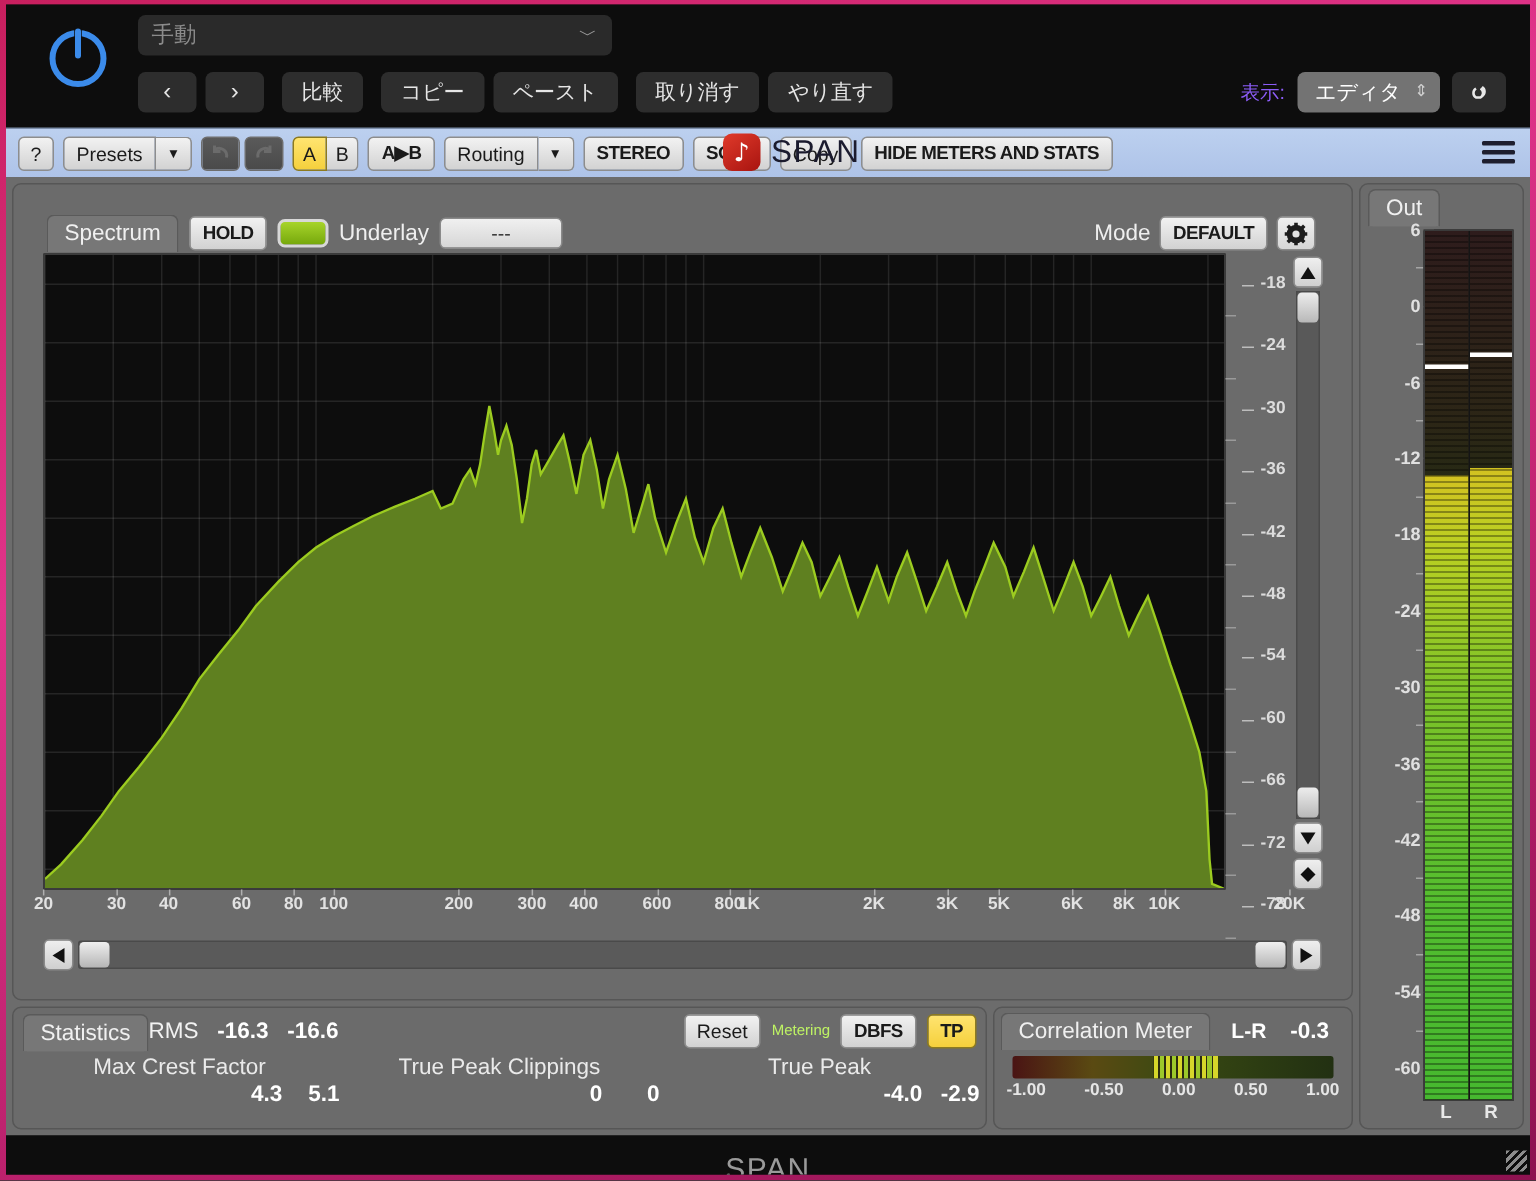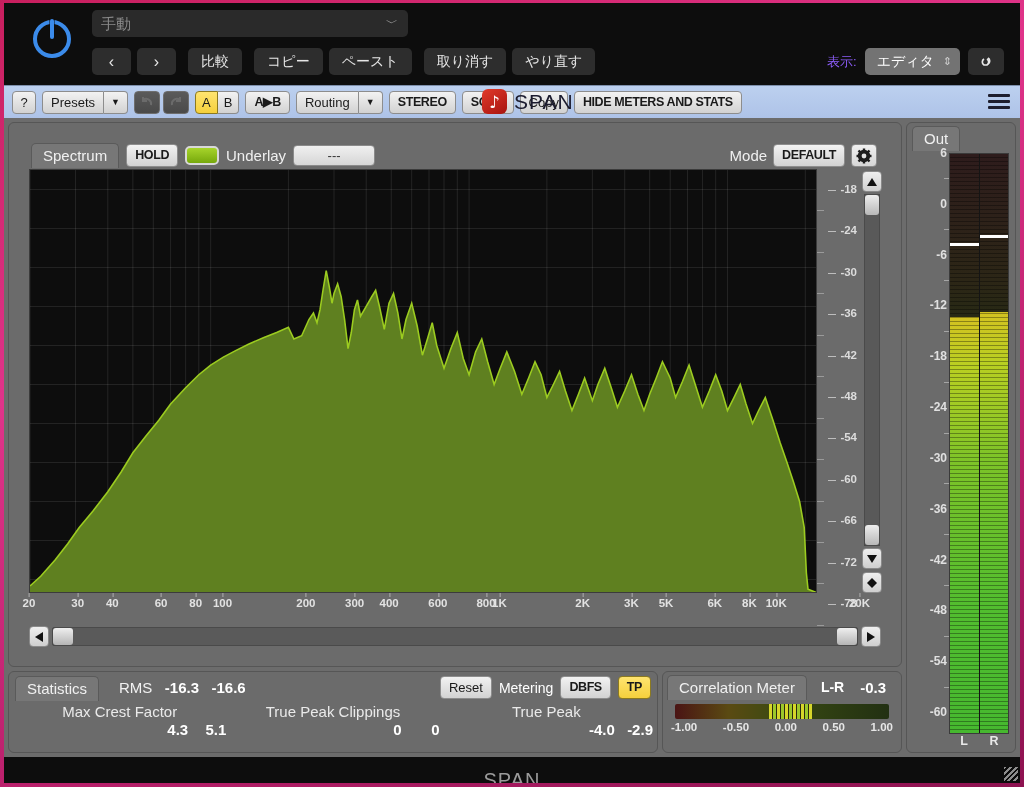--- a/index.html
+++ b/index.html
@@ -161,25 +161,25 @@
   .f-tick::before { content:""; position:absolute; left:50%; top:-4px; width:1px; height:4px; background:#b0b0b0; }
 
   .hscroll-row { height: 24px; display: flex; align-items: center; padding: 0 4px 3px 4px; gap: 3px; }
   .htrack { flex: 1; height: 19px; background: #5a5a5a; border: 1px solid #4a4a4a; position: relative; border-radius: 2px; }
   .hthumb-l { position: absolute; left: 0; top: 0; bottom: 0; width: 20px; background: linear-gradient(#efefef,#b5b5b5); border-radius: 3px; }
   .hthumb-r { position: absolute; right: 0; top: 0; bottom: 0; width: 20px; background: linear-gradient(#efefef,#b5b5b5); border-radius: 3px; }
 
   
   .stats-panel { height: 82px; flex: none; display: flex; gap: 4px; }
   .stats-left { flex: 1; background: #6b6b6b; border: 1px solid #565656; border-radius: 6px; position: relative; }
-  .stats-head { display: flex; align-items: center; padding: 3px 6px 0 6px; gap: 20px; position: relative; height: 29px; }
+  .stats-head { display: flex; align-items: center; padding: 3px 6px 0 6px; gap: 0; position: relative; height: 29px; }
   .rms-lbl { color: #f2f2f2; font-size: 15px; }
   .rms-v { color: #ffffff; font-size: 15px; font-weight: bold; margin-left: 8px; }
   .metering-area { position: absolute; right: 6px; top: 4px; display: flex; align-items: center; gap: 7px; }
-  .metering-label { color: #ffffff; font-size: 14px; }
+  .metering-label { color: #bef264; font-size: 10px; }
   .stats-grid { display: flex; padding: 2px 4px 0 4px; }
   .stat-col { flex: 1; text-align: center; }
   .stat-title { color: #eaeaea; font-size: 15px; }
   .stat-vals { color: #ffffff; font-size: 15px; font-weight: bold; margin-top: 1px; text-align: right; }
   .stat-vals span { display: inline-block; min-width: 34px; }
 
   .corr-panel { width: 240px; background: #6b6b6b; border: 1px solid #565656; border-radius: 6px; flex: none; }
   .corr-head { display: flex; align-items: flex-start; padding: 3px 4px 0 4px; gap: 4px; }
   .corr-lr { color: #fff; font-size: 14px; font-weight: bold; padding: 4px 0 0 10px; }
   .corr-val { color: #fff; font-size: 15px; font-weight: bold; padding: 4px 0 0 12px; }

